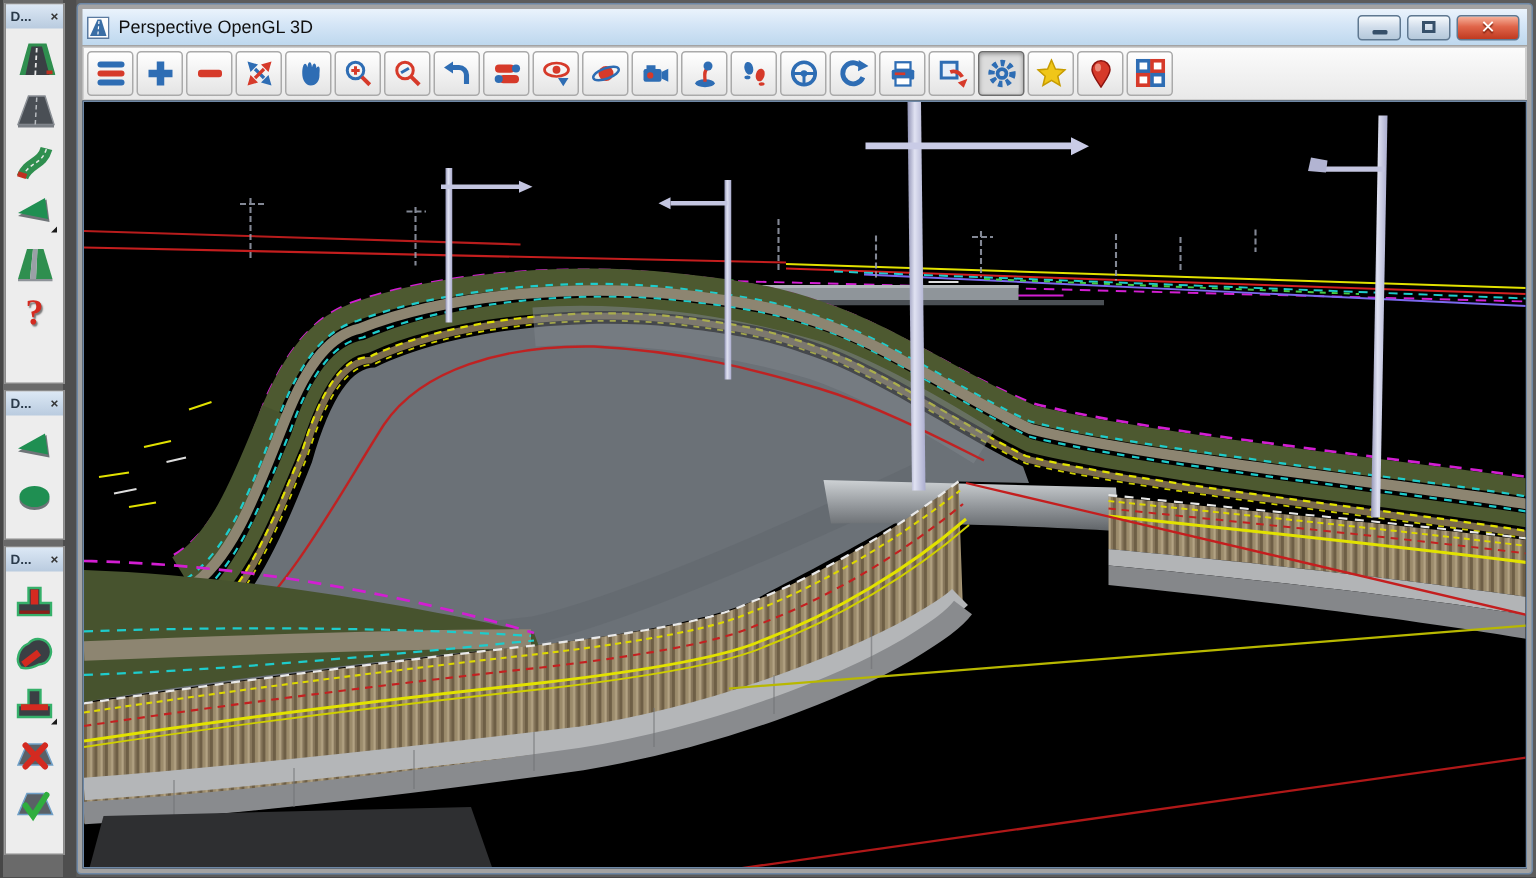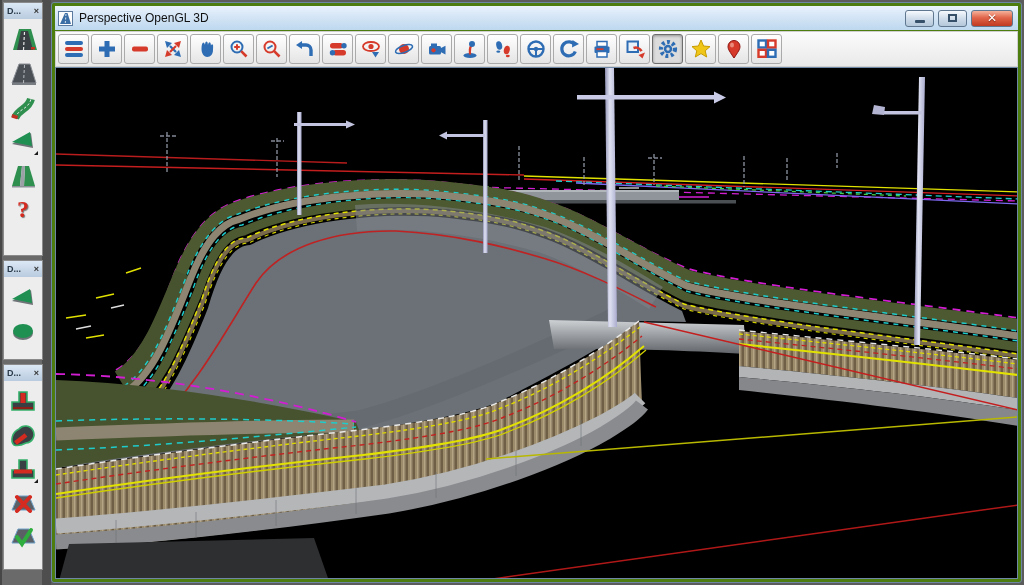--- a/index.html
+++ b/index.html
@@ -11,21 +11,21 @@
   .palette{position:absolute;left:3px;width:40px;background:#ededed;border:1px solid #8a8a8a;
     box-sizing:border-box;z-index:2;}
   .pal-head{height:16px;display:flex;align-items:center;justify-content:space-between;padding:0 3px;
     background:linear-gradient(180deg,#dce8f5,#b9cbdf);font-size:9px;font-weight:bold;color:#2a3a4a;}
   .pal-close{font-size:9px;color:#333;cursor:default;line-height:1;}
   .pal-body{padding:2px 0;}
   .pal-btn{position:relative;width:34px;height:32px;margin:2px auto;display:flex;align-items:center;justify-content:center;}
   .pal-btn.flyout::after{content:"";position:absolute;right:2px;bottom:2px;
     border-left:4px solid transparent;border-bottom:4px solid #1a1a1a;}
   
-  .window{position:absolute;left:51px;top:2px;width:971px;height:581px;background:#4d7c0f;
+  .window{position:absolute;left:51px;top:2px;width:971px;height:581px;background:#a3a3a3;
     border:1px solid #6d87a5;border-radius:3px;box-sizing:border-box;padding:3px;
     display:flex;flex-direction:column;z-index:3;}
   .titlebar{height:24px;display:flex;align-items:center;gap:6px;padding:0 3px;
     background:linear-gradient(180deg,#eaf3fc 0%,#d4e5f6 45%,#bed8ee 100%);font-size:12px;color:#101010;}
   .title-text{flex:0 1 auto;}
   .win-btns{margin-left:auto;display:flex;gap:4px;padding-right:2px;}
   .wbtn{height:17px;border:1px solid #5f7890;border-radius:3px;display:flex;align-items:center;justify-content:center;
     background:linear-gradient(180deg,#f6fafd,#cfdcea 50%,#b4c8da);box-sizing:border-box;}
   .wbtn.min,.wbtn.max{width:29px;}
   .wbtn.close{width:42px;background:linear-gradient(180deg,#f6b29b,#e0654a 45%,#c03a20);}

